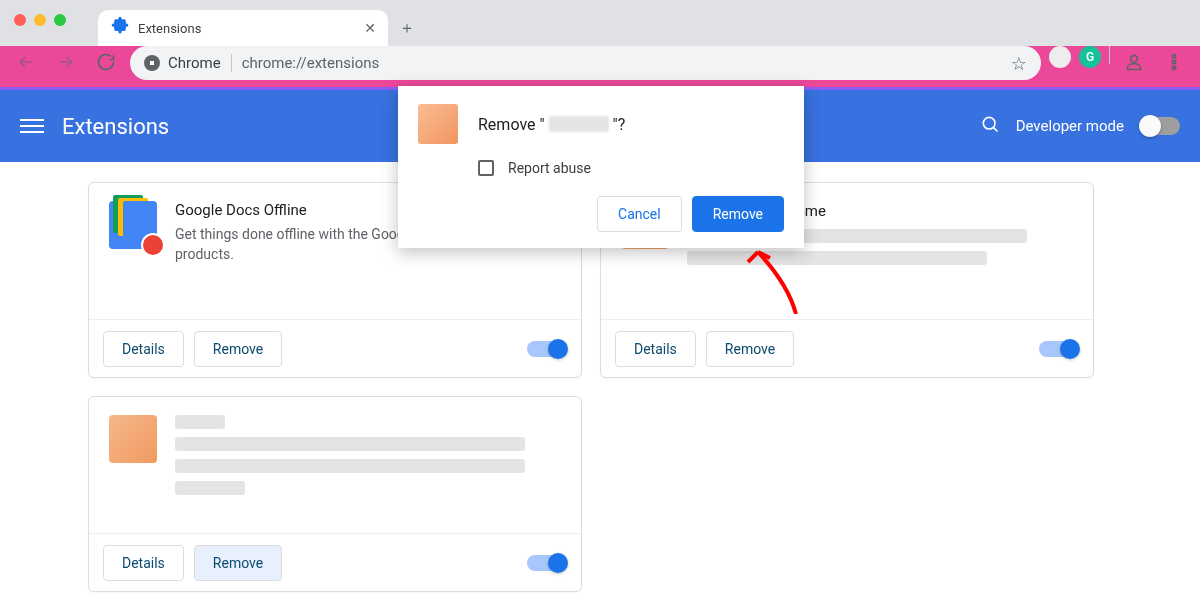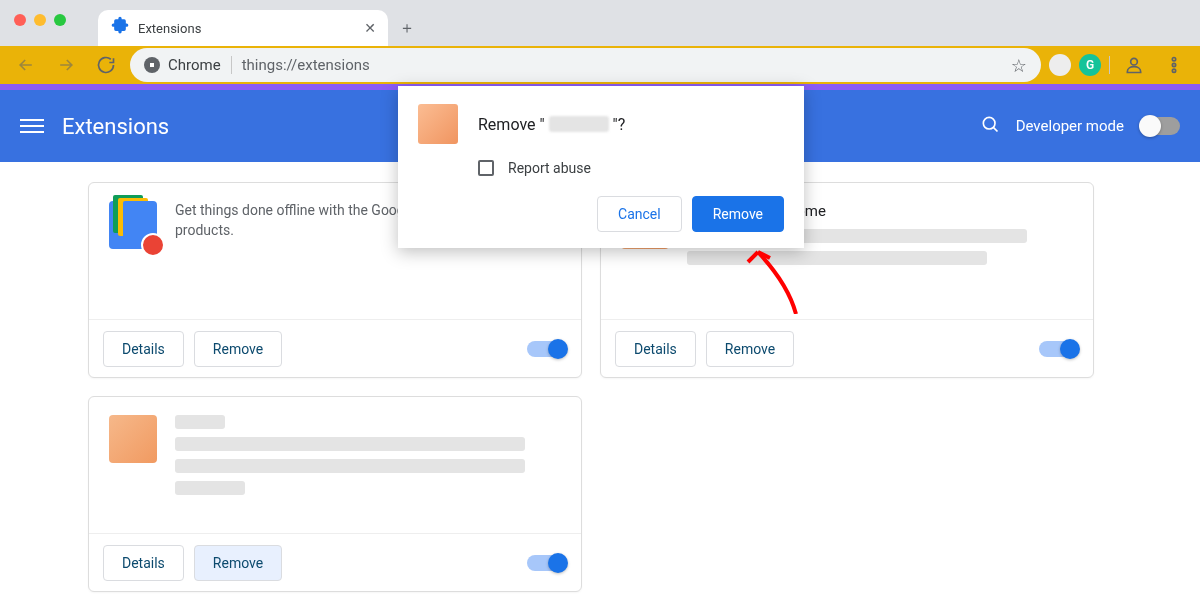--- a/index.html
+++ b/index.html
@@ -12,21 +12,21 @@
     .t-red   { background:#ff5f57; }
     .t-yel   { background:#febc2e; }
     .t-grn   { background:#28c840; }
     .tabs    { display:flex; align-items:flex-end; margin-left:90px; height:100%; }
     .tab     { background:#fff; width:290px; height:36px; border-top-left-radius:10px; border-top-right-radius:10px; display:flex; align-items:center; padding:0 12px; gap:8px; font-size:13px; color:#3c4043; }
     .tab .favicon { color:#1a73e8; font-size:16px; }
     .tab .close-x { margin-left:auto; font-size:14px; color:#5f6368; cursor:pointer; }
     .newtab  { width:30px; height:30px; display:flex; align-items:center; justify-content:center; color:#5f6368; font-size:16px; margin-left:4px; margin-bottom:3px; cursor:pointer; border-radius:50%; }
 
     
-    .toolbar { height:44px; background:#eab308; display:flex; align-items:center; padding:0 10px; gap:8px; border-bottom:6px solid #8b5cf6; }
+    .toolbar { height:44px; background:#ec4899; display:flex; align-items:flex-start; padding:0 10px; gap:8px; border-bottom:3px solid #8b5cf6; }
     .tbtn { width:32px; height:32px; display:flex; align-items:center; justify-content:center; color:#5f6368; font-size:18px; border-radius:50%; cursor:pointer; }
     .tbtn.disabled { opacity:.55; }
     .omnibox { flex:1; height:34px; background:#f1f3f4; border-radius:17px; display:flex; align-items:center; padding:0 14px; gap:10px; font-size:15px; cursor:text; }
     .omni-chip { display:flex; align-items:center; gap:8px; color:#5f6368; }
     .divider { width:1px; height:18px; background:#c7c7c7; }
     .avatar-sm { width:22px; height:22px; border-radius:50%; background:#ededed; }
     .grammarly { width:22px; height:22px; border-radius:50%; background:#15c39a; color:#fff; display:flex; align-items:center; justify-content:center; font-size:12px; font-weight:600; }
 
     
     .ext-header { height:72px; background:#3871e0; color:#fff; display:flex; align-items:center; padding:0 20px; gap:18px; }
@@ -114,21 +114,21 @@
     <svg class="svg-ic" viewBox="0 0 24 24">
         <path d="M21 12a9 9 0 1 1-3.2-6.9M21 4v5h-5"></path>
       </svg>
   </div>
   <div class="omnibox">
     <div class="omni-chip">
       <span style="width:16px;height:16px;border-radius:50%;background:radial-gradient(circle at 50% 50%, #fff 20%, #5f6368 22%);"></span>
       <span style="color:#3c4043">Chrome</span>
     </div>
     <div class="divider"></div>
-    <span style="color:#5f6368">things://extensions</span>
+    <span style="color:#5f6368">chrome://extensions</span>
     <span style="flex:1"></span>
     <span style="color:#5f6368;font-size:18px;">☆</span>
   </div>
   <div class="avatar-sm"></div>
   <div class="grammarly">G</div>
   <div class="divider"></div>
   <div class="tbtn">
     <svg class="svg-ic" viewBox="0 0 24 24" fill="#5f6368" stroke="none">
         <circle cx="12" cy="8" r="4"></circle>
         <path d="M4 20c0-4 4-6 8-6s8 2 8 6v1H4z"></path>
@@ -166,20 +166,21 @@
 
 <div class="content">
 
   <div class="card">
     <div class="card-top">
       <div class="ext-icon docs">
           <span></span>
           <div class="badge"></div>
         </div>
       <div class="ext-meta">
+        <div class="name">Google Docs Offline</div>
         <div class="desc">Get things done offline with the Google Docs family of products.</div>
       </div>
     </div>
     <div class="card-bottom">
       <div class="btn">Details</div>
       <div class="btn">Remove</div>
       <div class="toggle-on">
           <div class="knob"></div>
         </div>
     </div>

